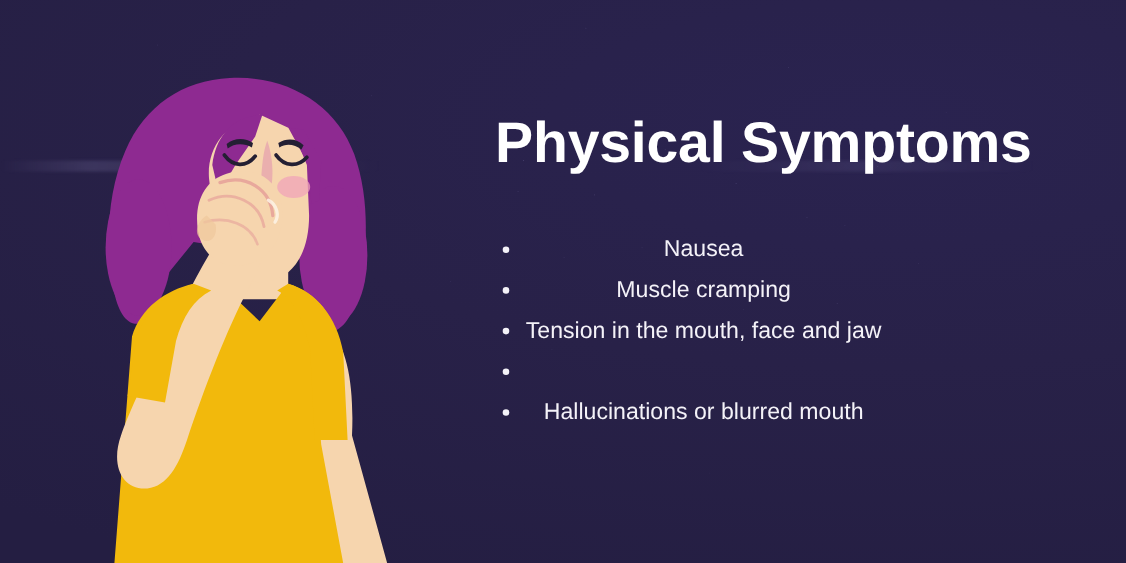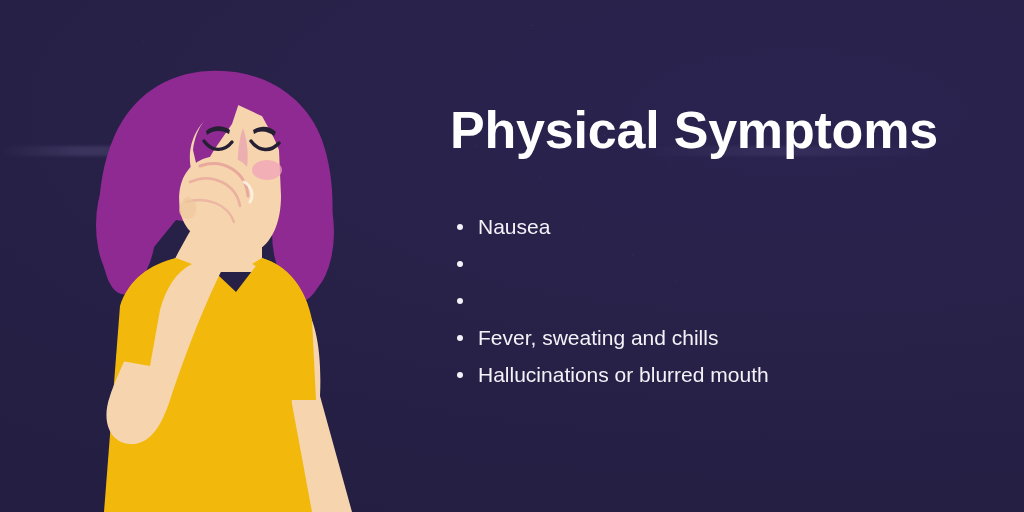--- a/index.html
+++ b/index.html
@@ -116,20 +116,21 @@
     list-style: none;
   }
   #symptom-list li {
     position: relative;
     height: 37px;
     line-height: 37px;
     padding-left: 23px;
     font-size: 21px;
     color: #f4f2f8;
     white-space: nowrap;
+    text-align: center;
   }
   #symptom-list li .bullet {
     position: absolute;
     left: 2px;
     top: 50%;
     margin-top: -3px;
     width: 6px;
     height: 6px;
     border-radius: 50%;
     background: #f4f2f8;
@@ -261,27 +262,28 @@
 
     <div id="page-title">Physical Symptoms</div>
 
     <ul id="symptom-list">
       <li>
         <span class="bullet"></span>
         <span>Nausea</span>
       </li>
       <li>
         <span class="bullet"></span>
-      </li>
-      <li>
-        <span class="bullet"></span>
-      </li>
-      <li>
-        <span class="bullet"></span>
-        <span>Fever, sweating and chills</span>
+        <span>Muscle cramping</span>
+      </li>
+      <li>
+        <span class="bullet"></span>
+        <span>Tension in the mouth, face and jaw</span>
+      </li>
+      <li>
+        <span class="bullet"></span>
       </li>
       <li>
         <span class="bullet"></span>
         <span>Hallucinations or blurred mouth</span>
       </li>
     </ul>
 
   </div>
 </div>
 

